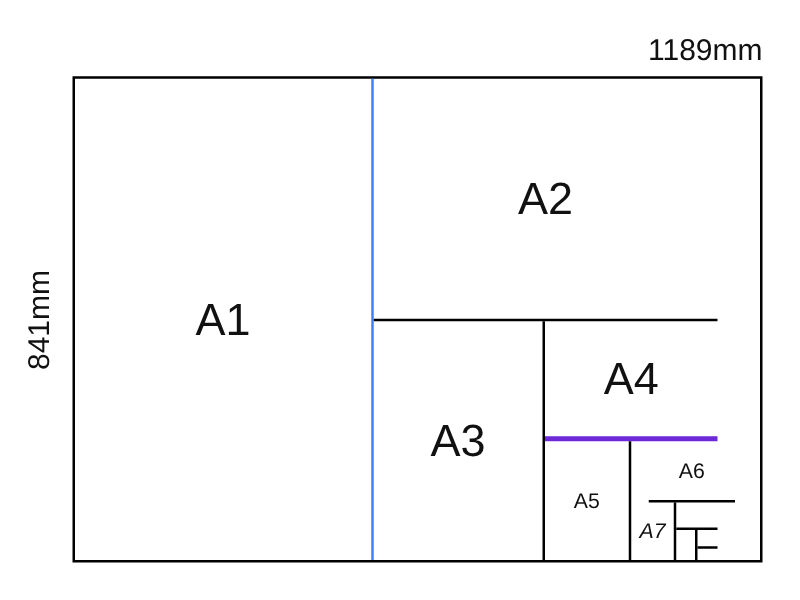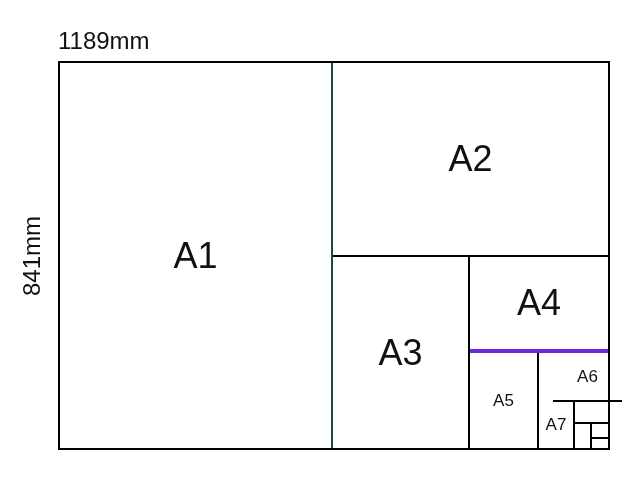--- a/index.html
+++ b/index.html
@@ -15,21 +15,21 @@
     font-family: "Liberation Sans", sans-serif;
     color: #111111;
   }
 
   
   .top-label {
     position: absolute;
     left: 58px;
     top: 27px;
     width: 552px;
-    text-align: left;
+    text-align: right;
     font-size: 24px;
     line-height: 28px;
     color: #111111;
   }
   .left-label-wrap {
     position: absolute;
     left: 10px;
     top: 63px;
     width: 44px;
     height: 385px;
@@ -62,32 +62,32 @@
     justify-content: center;
     box-sizing: border-box;
     flex: 0 0 auto;
   }
   .vsplit { display: flex; flex-direction: column; flex: 0 0 auto; }
   .hsplit { display: flex; flex-direction: row; flex: 0 0 auto; }
 
   .big-label   { font-size: 36px; color: #111111; }
   .small-label { font-size: 17px; color: #111111; }
 
-  .a1  { width: 273px; height: 385px; border-right: 2px solid #14532d; }
+  .a1  { width: 239px; height: 385px; border-right: 2px solid #3b82f6; }
   .colA { width: 275px; height: 385px; align-items: center; }
   .a2  { width: 275px; height: 194px; border-bottom: 2px solid #000; }
   .rowB { width: 275px; height: 191px; }
   .a3  { width: 137px; height: 191px; border-right: 2px solid #000; }
   .colC { width: 138px; height: 191px; }
   .a4  { width: 138px; height: 96px; border-bottom: 4px solid #6d28d9; }
   .rowD { width: 138px; height: 95px; }
   .a5  { width: 69px; height: 95px; border-right: 2px solid #000; }
   .colE { width: 69px; height: 95px; }
   .a6  { width: 69px; height: 49px; border-bottom: 2px solid #000; margin-left: 14px; }
-  .rowF { width: 63px; height: 46px; }
+  .rowF { width: 63px; height: 46px; font-style: italic; }
   .a7  { width: 36px; height: 46px; border-right: 2px solid #000; }
   .colG { width: 33px; height: 46px; }
   .a8  { width: 33px; height: 22px; border-bottom: 2px solid #000; }
   .rowH { width: 33px; height: 24px; }
   .a9  { width: 17px; height: 24px; border-right: 2px solid #000; }
   .colI { width: 16px; height: 24px; }
   .a10 { width: 16px; height: 15px; border-bottom: 2px solid #000; }
   .a11 { width: 16px; height: 9px; }
 </style>
 </head>

